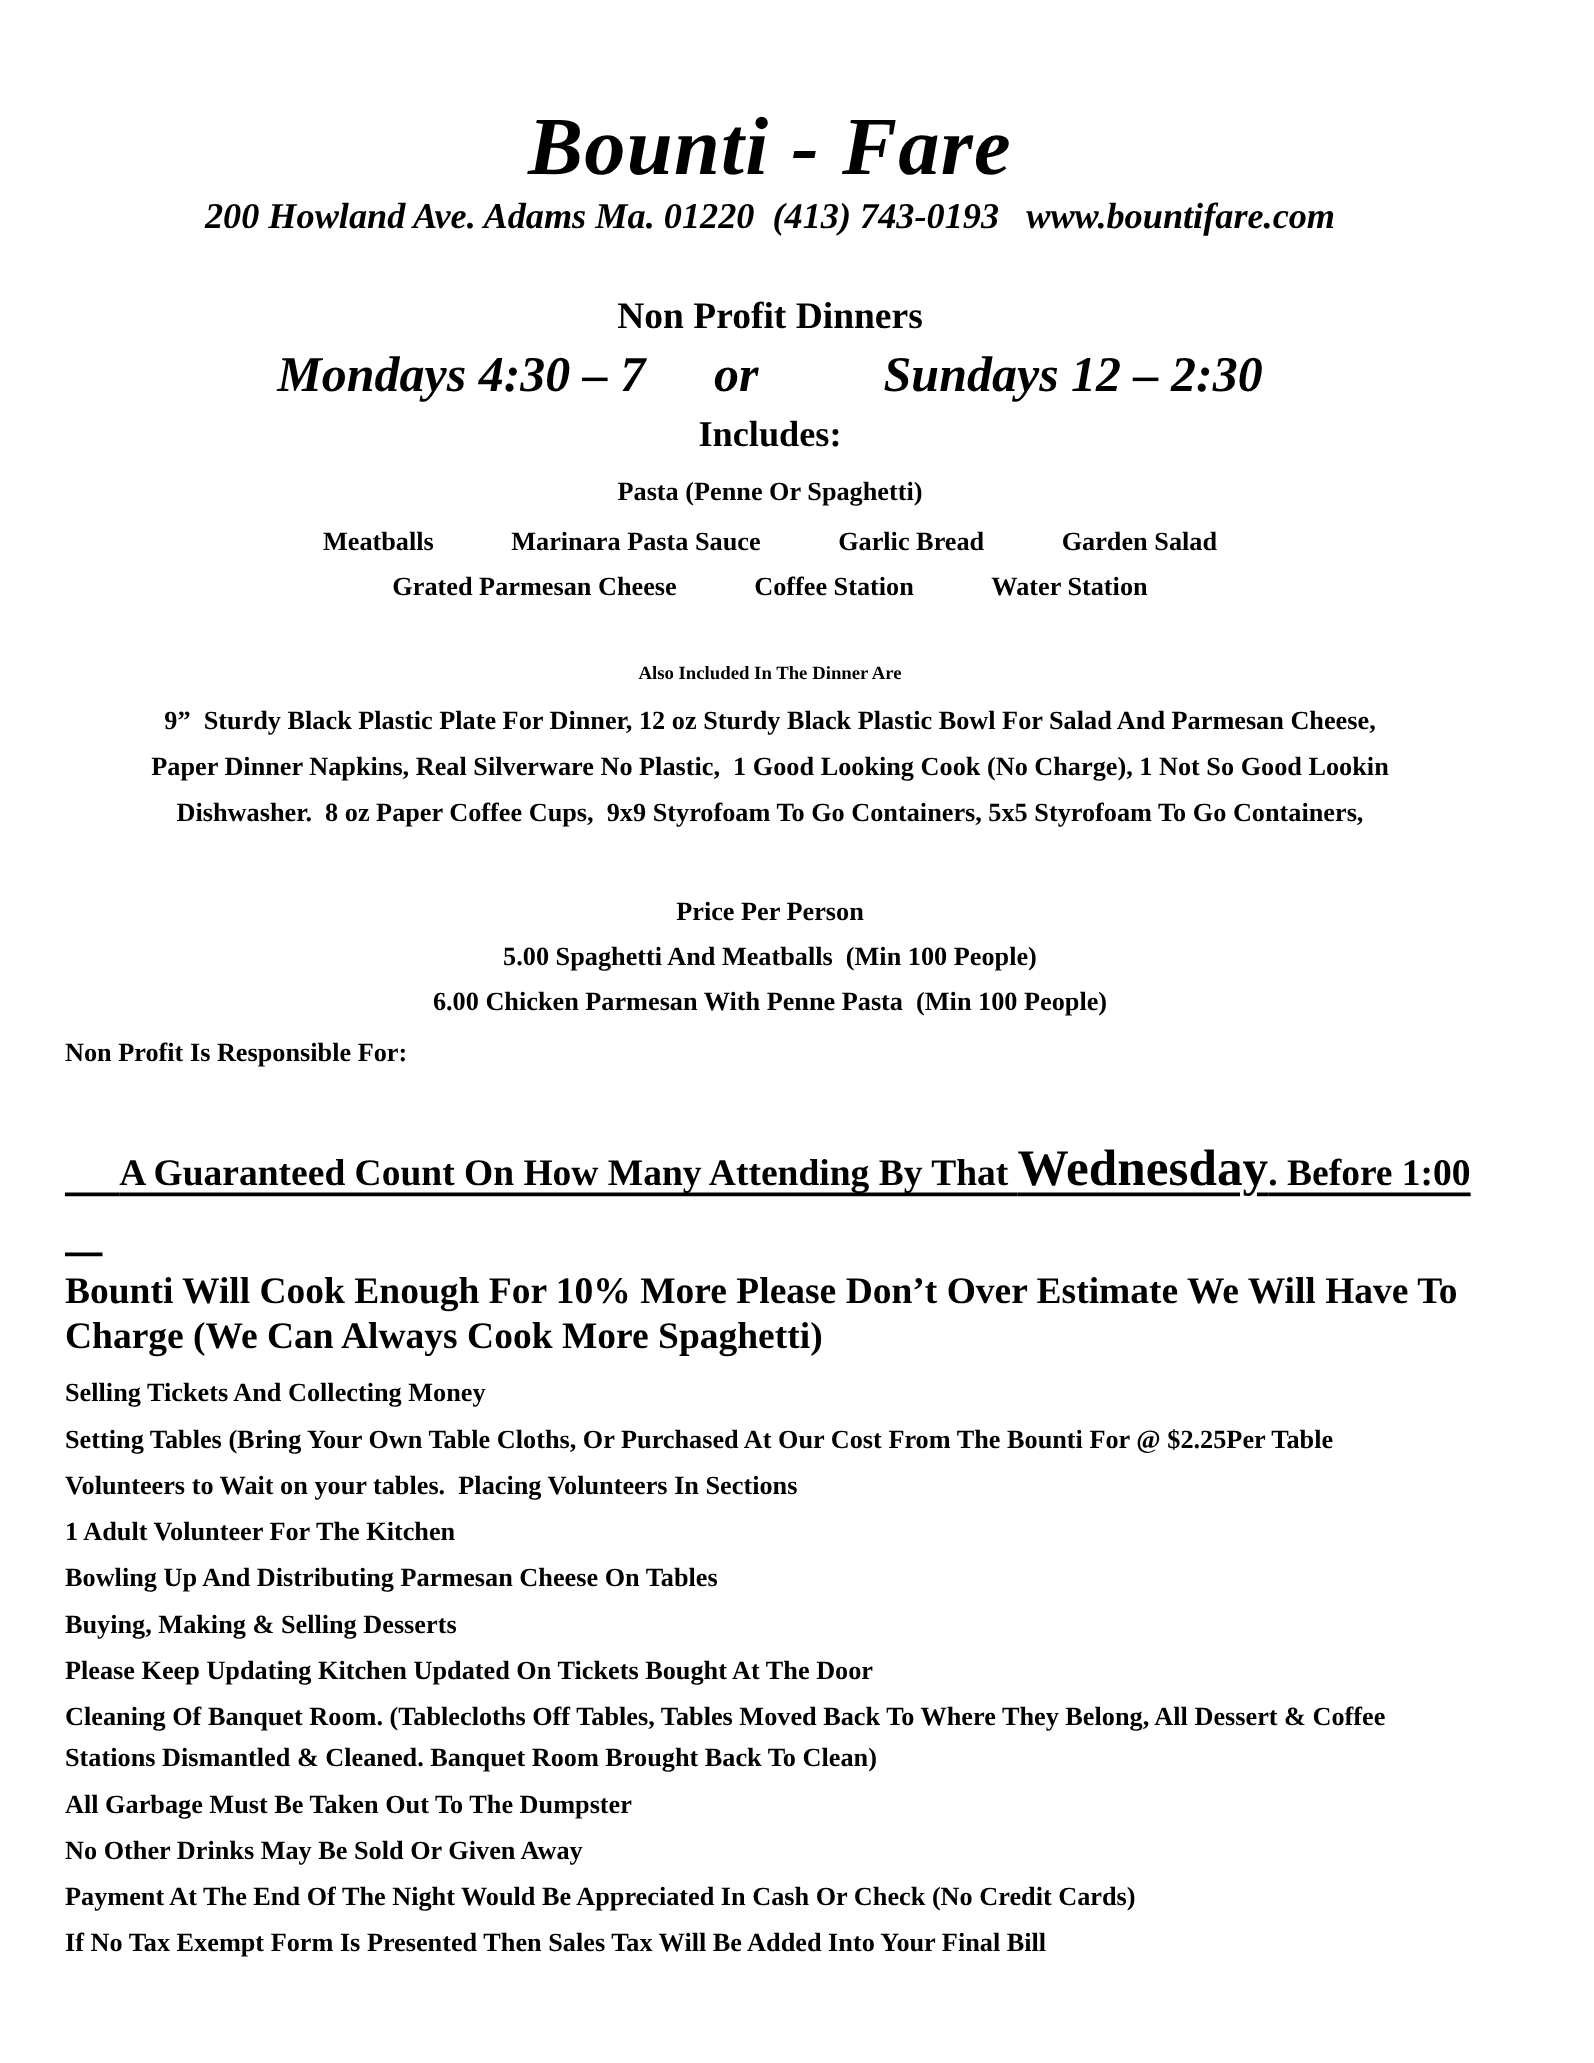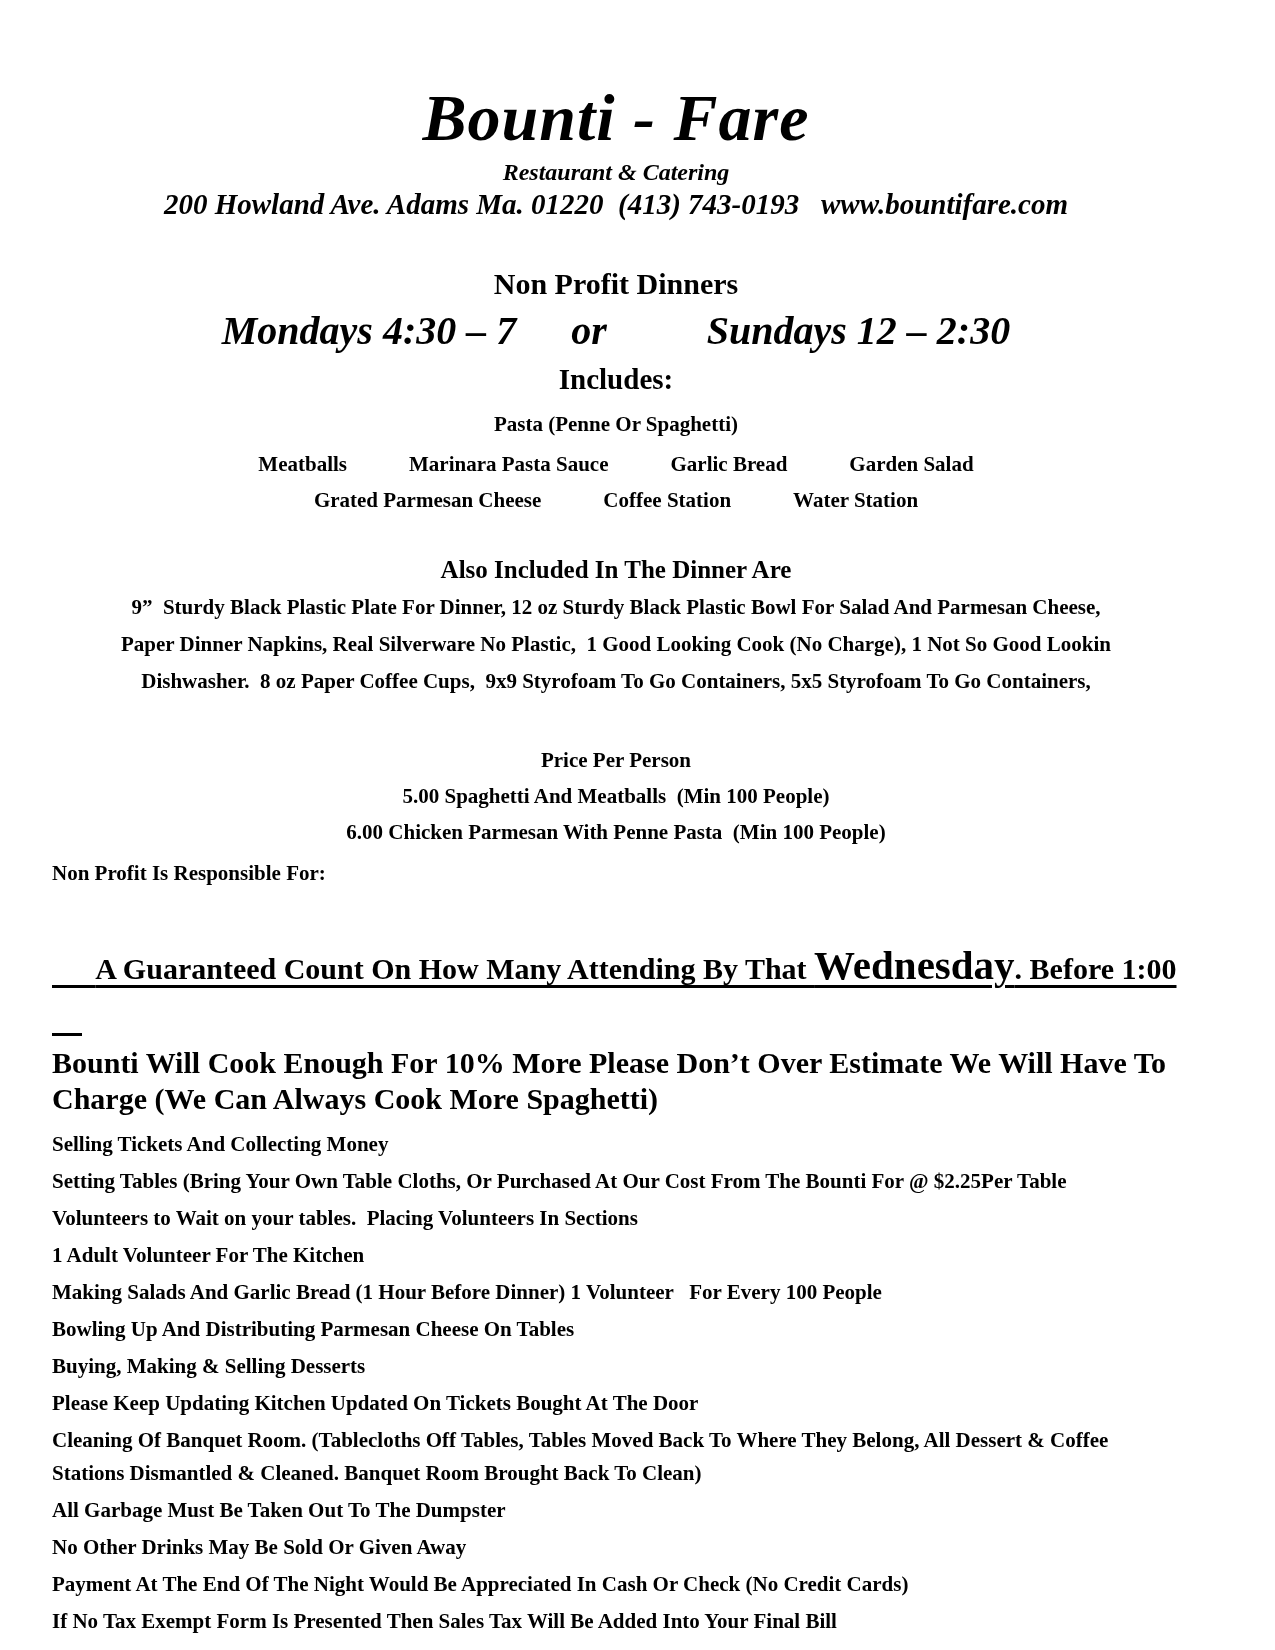--- a/index.html
+++ b/index.html
@@ -74,21 +74,21 @@
     display: flex;
     justify-content: center;
     gap: 62px;
   }
   .row1 { margin-top: 16px; }
   .row2 { margin-top: 12px; }
 
   
   .also-heading {
     margin-top: 46px;
-    font-size: 25px;
+    font-size: 15px;
     line-height: 24px;
   }
   .also-lines {
     margin-top: 7px;
     font-size: 21px;
     line-height: 37px;
     font-family: Liberation Serif, serif;
   }
 
   
@@ -135,21 +135,20 @@
     white-space: pre-wrap;
   }
 </style>
 </head>
 <body>
 
 <div class="page">
 
   <header>
     <div class="brand center pre">Bounti - Fare</div>
-    <div class="brand-sub center pre">Restaurant &amp; Catering</div>
     <div class="brand-addr center pre">200 Howland Ave. Adams Ma. 01220  (413) 743-0193   www.bountifare.com</div>
   </header>
 
   <section>
     <div class="event-title center">Non Profit Dinners</div>
     <div class="schedule center">
       <span>Mondays 4:30 – 7</span>
       <span class="or">or</span>
       <span>Sundays 12 – 2:30</span>
     </div>
@@ -190,21 +189,20 @@
       <span>A Guaranteed Count On How Many Attending By That </span><span class="big">Wednesday</span><span>. Before 1:00</span>
     </div>
 
     <div class="cook-note">Bounti Will Cook Enough For 10% More Please Don’t Over Estimate We Will Have To Charge (We Can Always Cook More Spaghetti)</div>
 
     <div class="resp-items">
       <p>Selling Tickets And Collecting Money</p>
       <p>Setting Tables (Bring Your Own Table Cloths, Or Purchased At Our Cost From The Bounti For @ $2.25Per Table</p>
       <p>Volunteers to Wait on your tables.  Placing Volunteers In Sections</p>
       <p>1 Adult Volunteer For The Kitchen</p>
-      <p>Making Salads And Garlic Bread (1 Hour Before Dinner) 1 Volunteer   For Every 100 People</p>
       <p>Bowling Up And Distributing Parmesan Cheese On Tables</p>
       <p>Buying, Making &amp; Selling Desserts</p>
       <p>Please Keep Updating Kitchen Updated On Tickets Bought At The Door</p>
       <p>Cleaning Of Banquet Room. (Tablecloths Off Tables, Tables Moved Back To Where They Belong, All Dessert &amp; Coffee Stations Dismantled &amp; Cleaned. Banquet Room Brought Back To Clean)</p>
       <p>All Garbage Must Be Taken Out To The Dumpster</p>
       <p>No Other Drinks May Be Sold Or Given Away</p>
       <p>Payment At The End Of The Night Would Be Appreciated In Cash Or Check (No Credit Cards)</p>
       <p>If No Tax Exempt Form Is Presented Then Sales Tax Will Be Added Into Your Final Bill</p>
     </div>
   </section>

